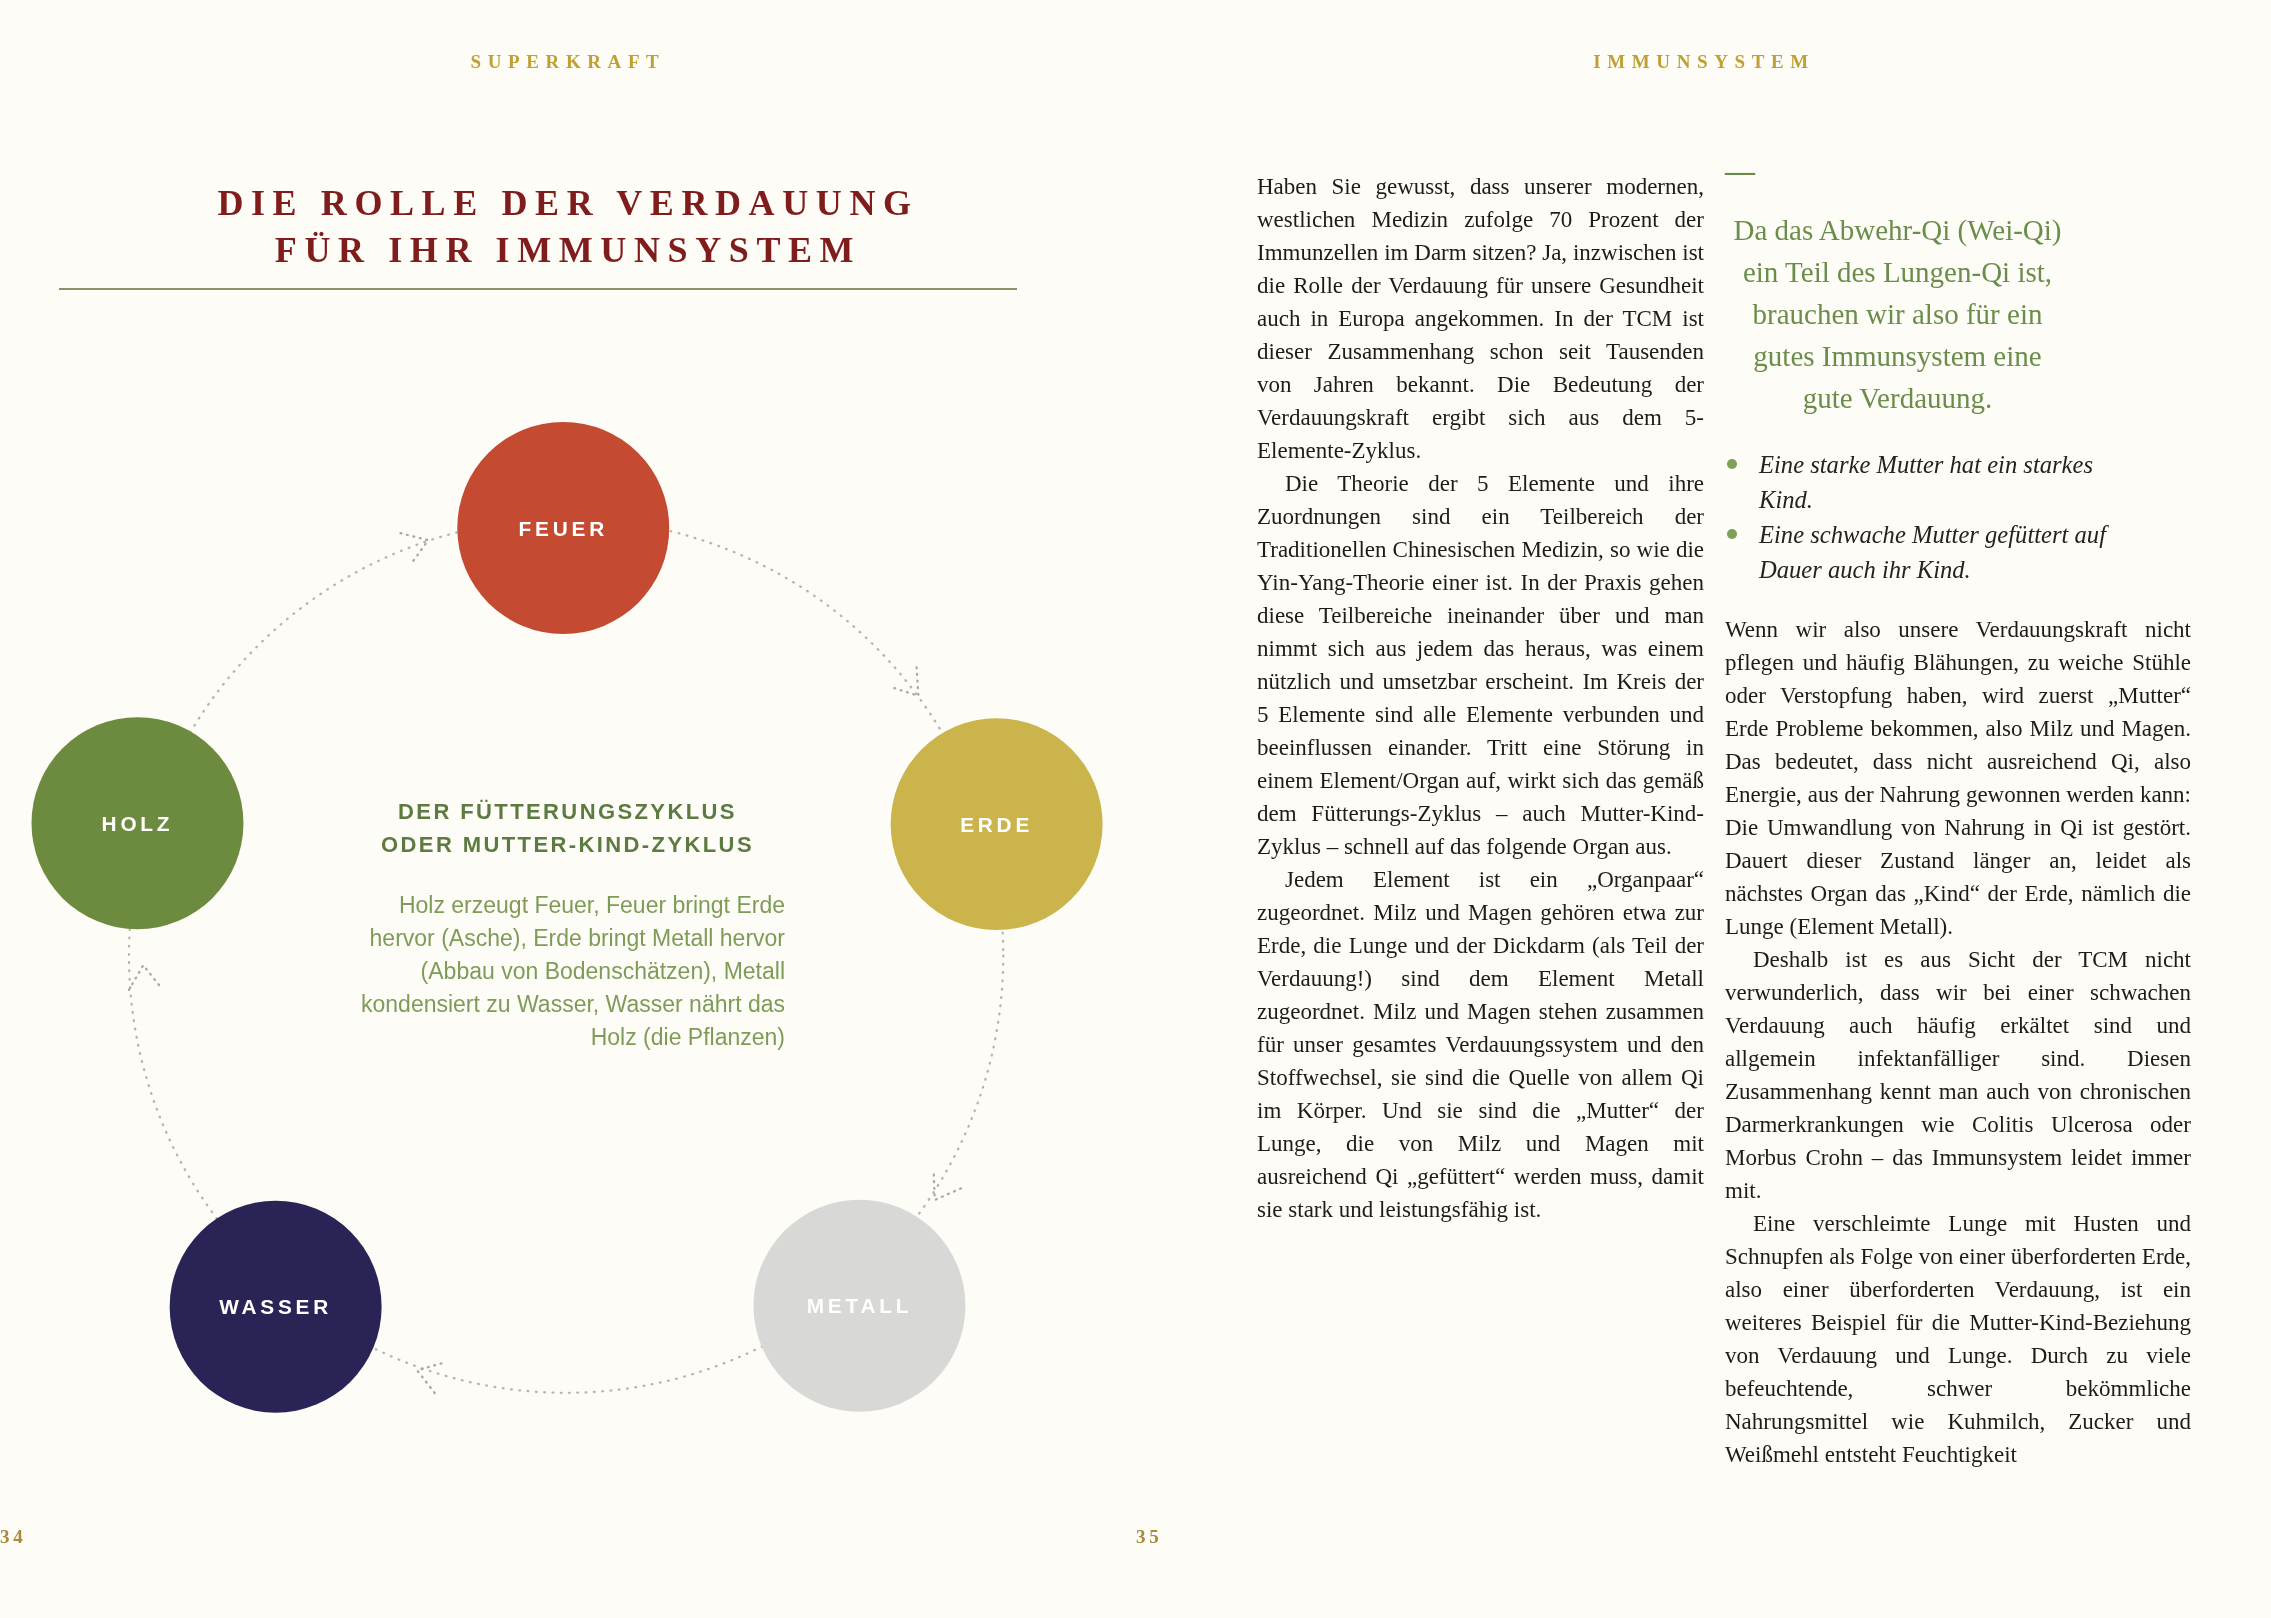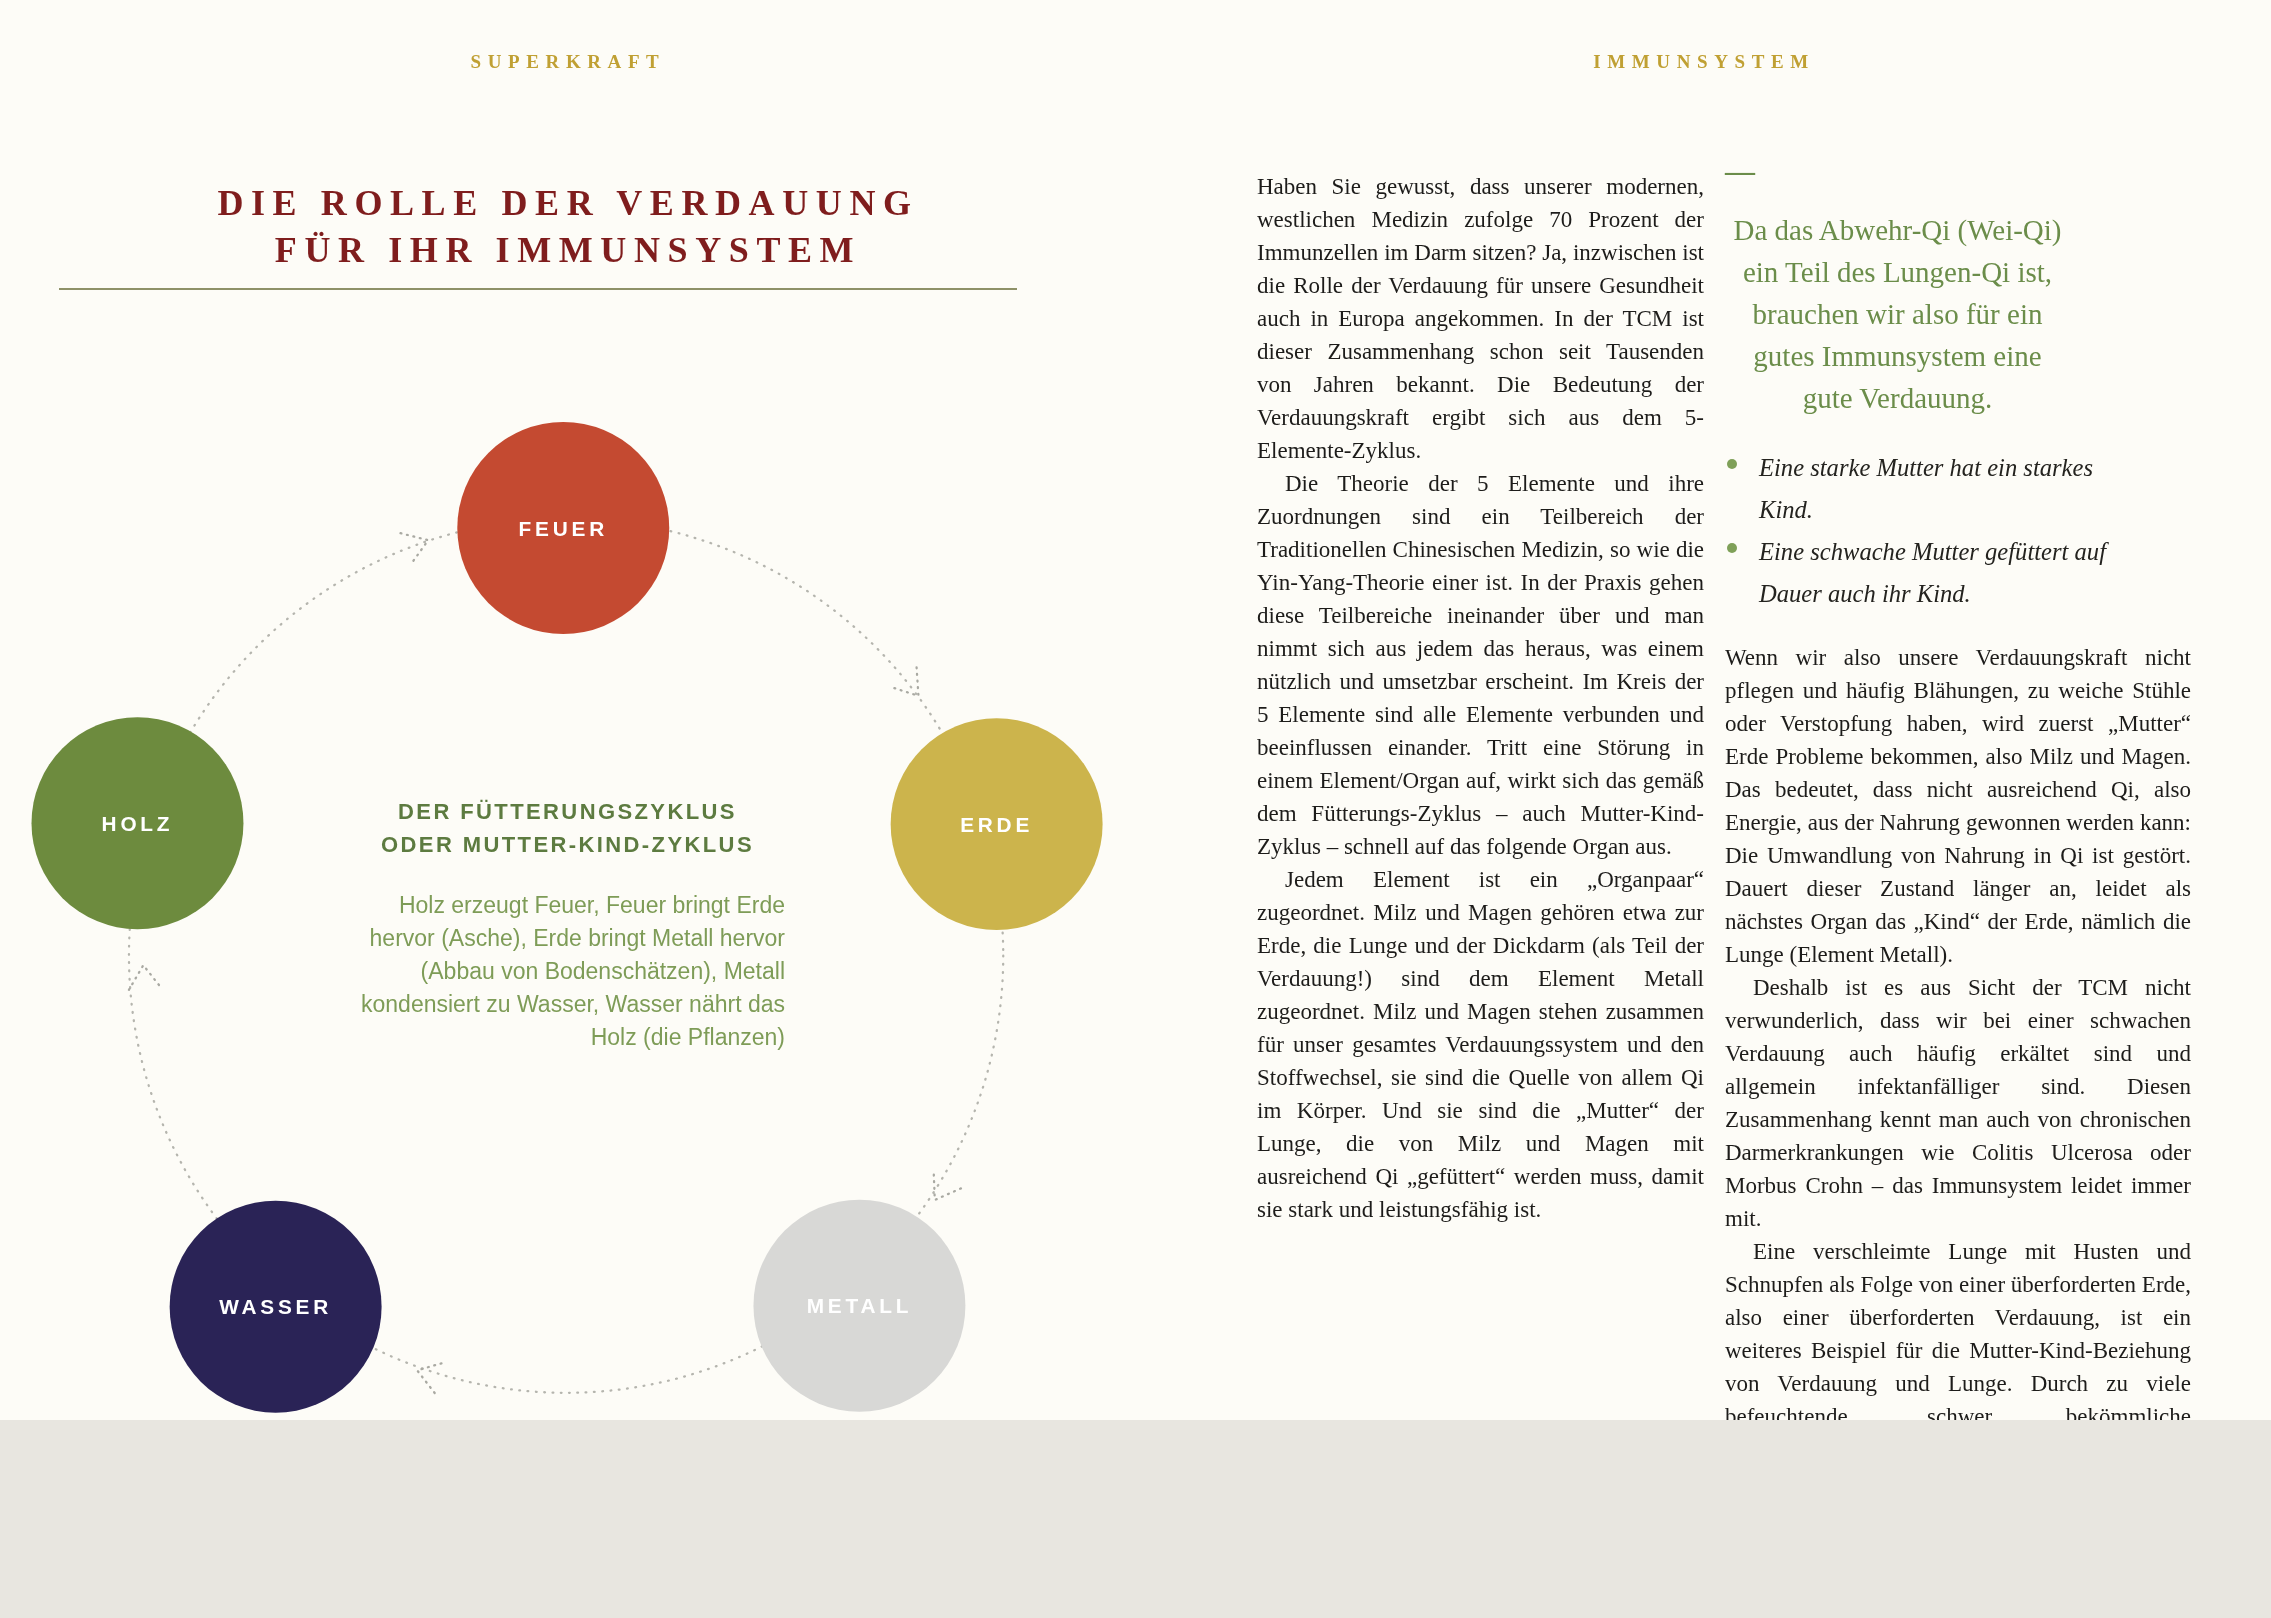--- a/index.html
+++ b/index.html
@@ -1,17 +1,17 @@
 <!DOCTYPE html>
 <html style="font-size:15px"><head>
 <meta charset="utf-8">
 <style>
   html,body{margin:0;padding:0;background:#e8e6e0;}
   .spread{
-    position:relative;width:2271px;height:1420px;overflow:hidden;
+    position:relative;width:2271px;height:1618px;overflow:hidden;
     background:#fdfcf7;
     font-family:"Liberation Serif",serif;
   }
   .page{position:absolute;top:0;width:1136px;height:1618px;}
   .page-left{left:0;}
   .page-right{left:1136px;}
 
   .runhead{
     position:absolute;top:51px;left:0;width:100%;text-align:center;
     font-family:"Liberation Serif",serif;font-weight:700;font-size:19px;
@@ -67,21 +67,21 @@
   }
   .intro{
     margin-top:25px;width:345px;
     font-family:"Liberation Serif",serif;font-size:29px;line-height:42px;
     color:#6b8d4a;
     text-align:center;
   }
   .bullets{
     list-style:none;margin:28px 0 0 0;padding:0;
     font-family:"Liberation Serif",serif;font-style:italic;font-size:24.6px;
-    line-height:42px;color:#24231f;width:407px;
+    line-height:35px;color:#24231f;width:407px;
   }
   .bullets li{position:relative;padding-left:34px;}
   .dot{
     position:absolute;left:1.9px;top:12.3px;width:10.4px;height:10.4px;
     border-radius:50%;background:#7fa058;
   }
   .col2-paras{margin-top:26px;}
 </style>
 </head>
 <body>

